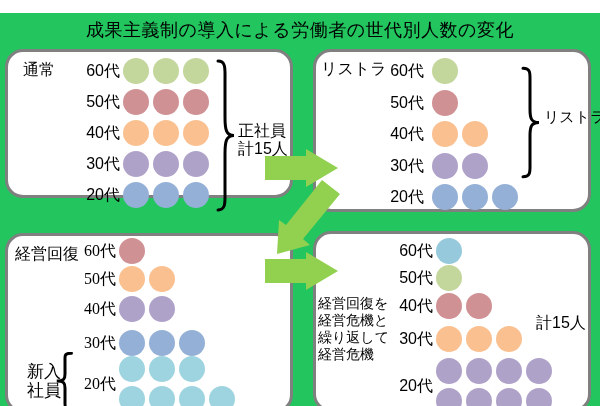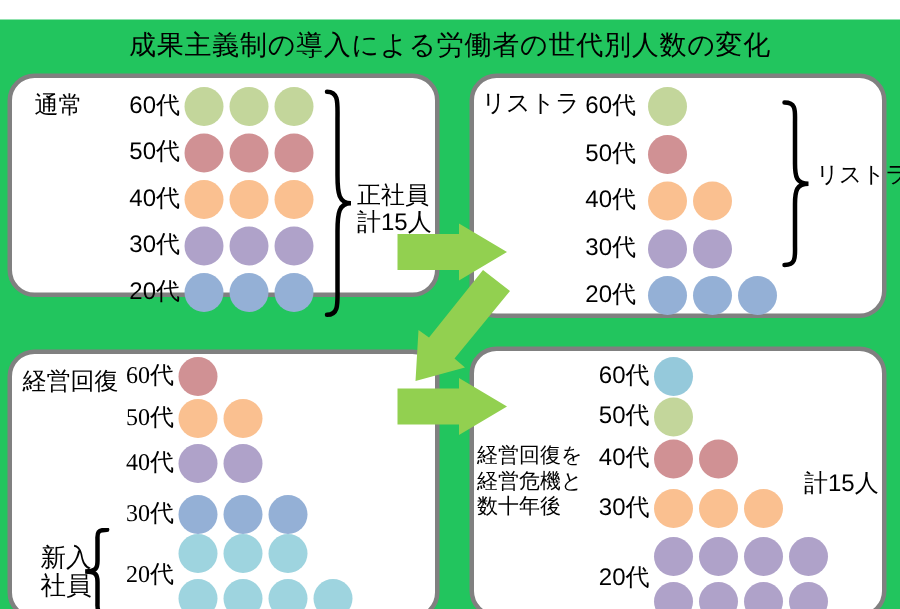--- a/index.html
+++ b/index.html
@@ -110,21 +110,22 @@
       </svg>
       <div class="ann" style="left: 13px; top: 126px; font-size: 17px; line-height: 19px; width: 46px; text-align: center;">
         <div>新入</div>
         <div>社員</div>
       </div>
     </div>
   <div class="panel" id="panel-3" style="left: 313px; top: 218px; width: 278px; height: 181px;">
       <div class="ann" style="left: 2px; top: 61px; font-size: 14px; line-height: 17px;">
         <div>経営回復を</div>
         <div>経営危機と</div>
-        <div>数十年後</div>
+        <div>繰り返して</div>
+        <div>経営危機</div>
       </div>
       <div class="age-label" style="left: 53px; top: 7px;">60代</div>
       <div class="person-circle" style="left: 120px; top: 4px; background: rgb(149, 201, 219);"></div>
       <div class="age-label" style="left: 53px; top: 34px;">50代</div>
       <div class="person-circle" style="left: 120px; top: 31px; background: rgb(195, 214, 155);"></div>
       <div class="age-label" style="left: 53px; top: 62px;">40代</div>
       <div class="person-circle" style="left: 120px; top: 59px; background: rgb(208, 145, 148);"></div>
       <div class="person-circle" style="left: 150px; top: 59px; background: rgb(208, 145, 148);"></div>
       <div class="age-label" style="left: 53px; top: 95px;">30代</div>
       <div class="person-circle" style="left: 120px; top: 92px; background: rgb(250, 192, 144);"></div>

